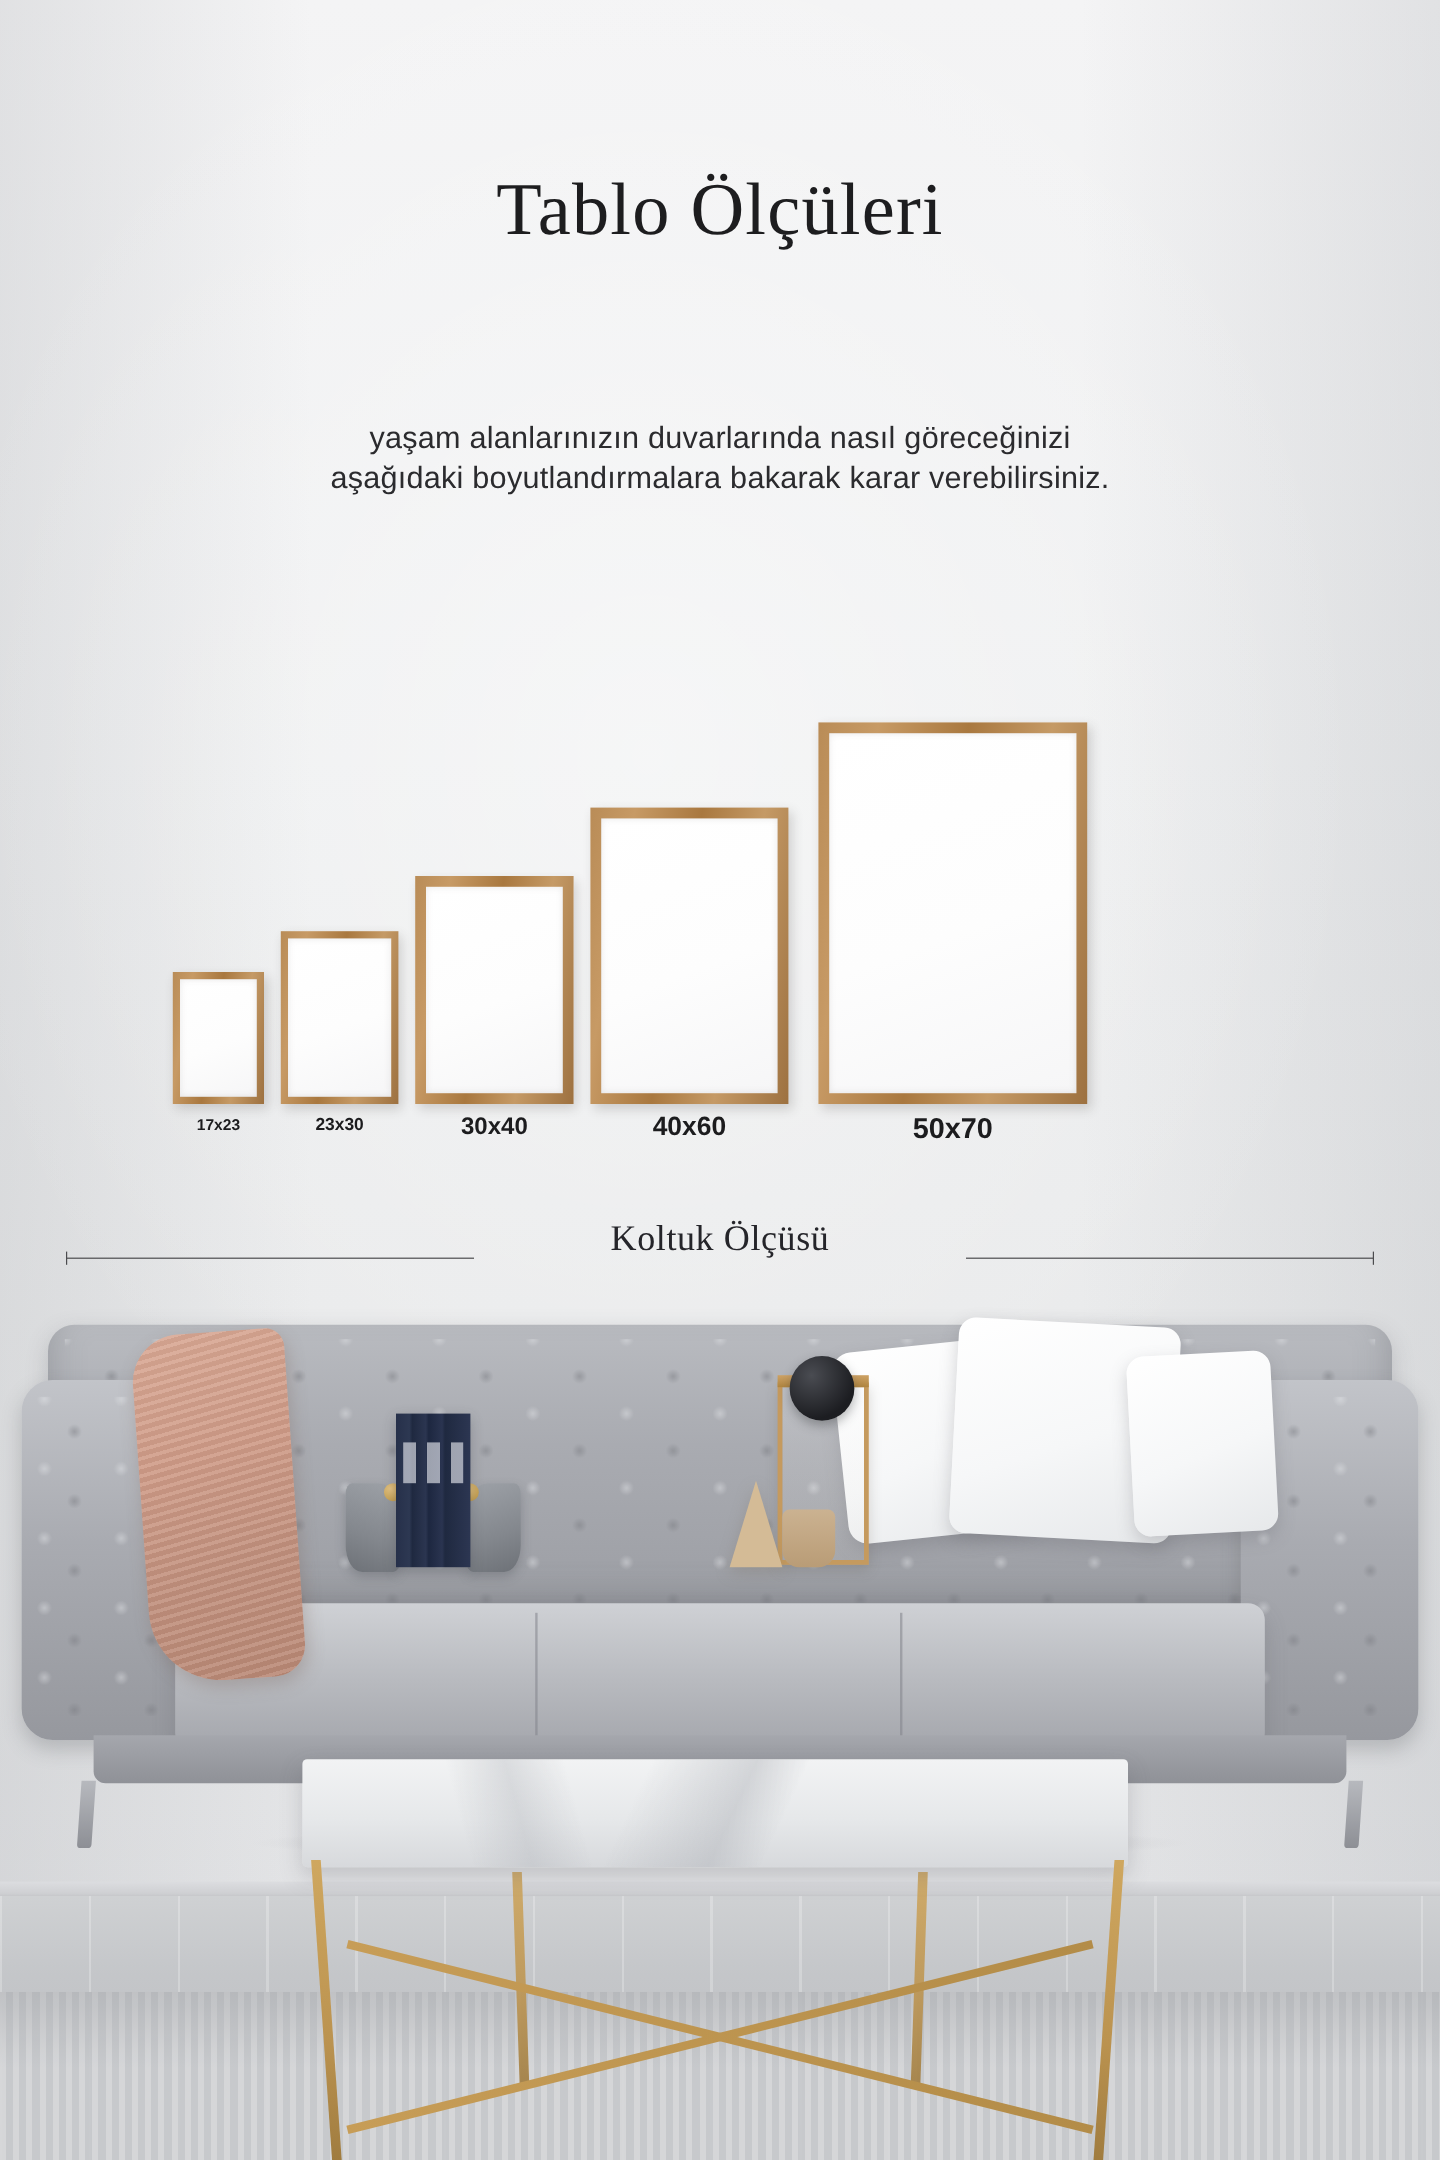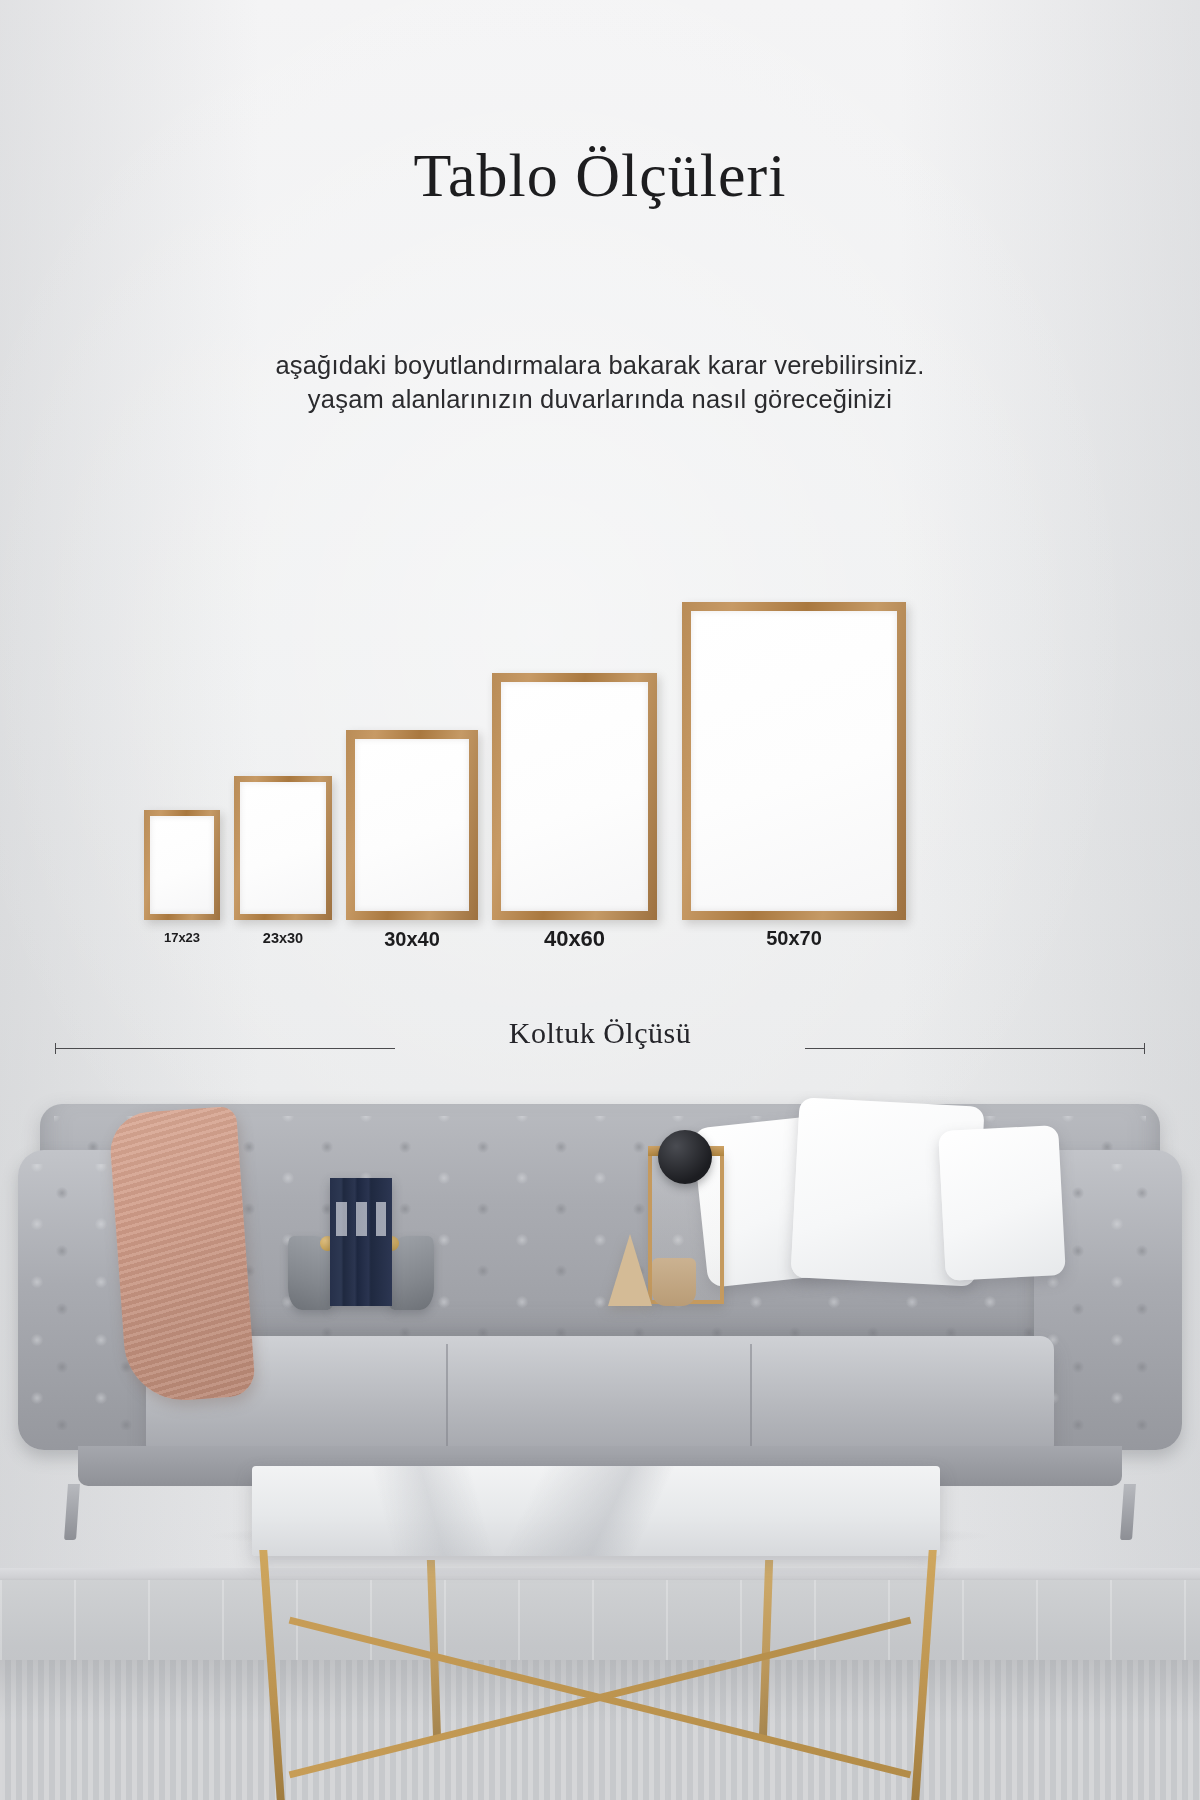--- a/index.html
+++ b/index.html
@@ -423,22 +423,22 @@
 <div class="scene">
 
   <div class="wall"></div>
   <div class="wall-shade-left"></div>
   <div class="wall-shade-right"></div>
   <div class="wall-vignette"></div>
 
   <div class="title">Tablo Ölçüleri</div>
 
   <div class="subtitle">
+    <span>yaşam alanlarınızın duvarlarında nasıl göreceğinizi</span>
     <span>aşağıdaki boyutlandırmalara bakarak karar verebilirsiniz.</span>
-    <span>yaşam alanlarınızın duvarlarında nasıl göreceğinizi</span>
   </div>
 
   <div class="frames" style="top:920px; height:0;">
 
     <div class="frame-wrap" style="left:14px; bottom:0;">
       <div class="frame" style="width:76px; height:110px;">
         <div class="frame-inner"></div>
       </div>
       <div class="frame-label" style="top:120px; font-size:13px;">17x23</div>
     </div>
@@ -461,21 +461,21 @@
       <div class="frame thick" style="width:165px; height:247px;">
         <div class="frame-inner"></div>
       </div>
       <div class="frame-label" style="top:253px; font-size:22px;">40x60</div>
     </div>
 
     <div class="frame-wrap" style="left:552px; bottom:0;">
       <div class="frame thick" style="width:224px; height:318px;">
         <div class="frame-inner"></div>
       </div>
-      <div class="frame-label" style="top:325px; font-size:20px;">50x70</div>
+      <div class="frame-label" style="top:325px; font-size:24px;">50x70</div>
     </div>
 
   </div>
 
   <div class="measure">
     <div class="measure-text">
       <span>Koltuk Ölçüsü</span>
     </div>
     <div class="measure-line left"></div>
     <div class="measure-line right"></div>

